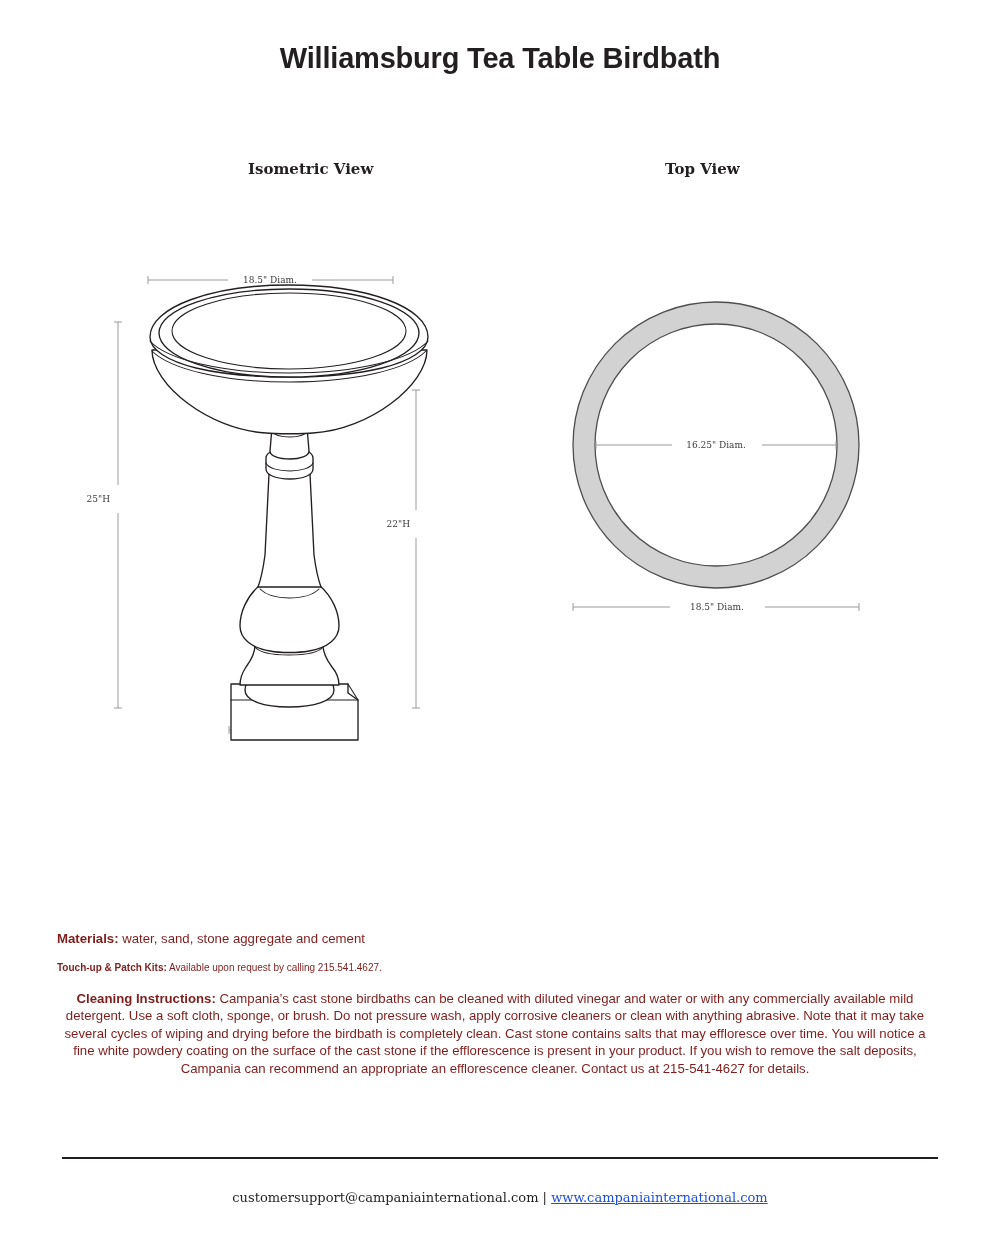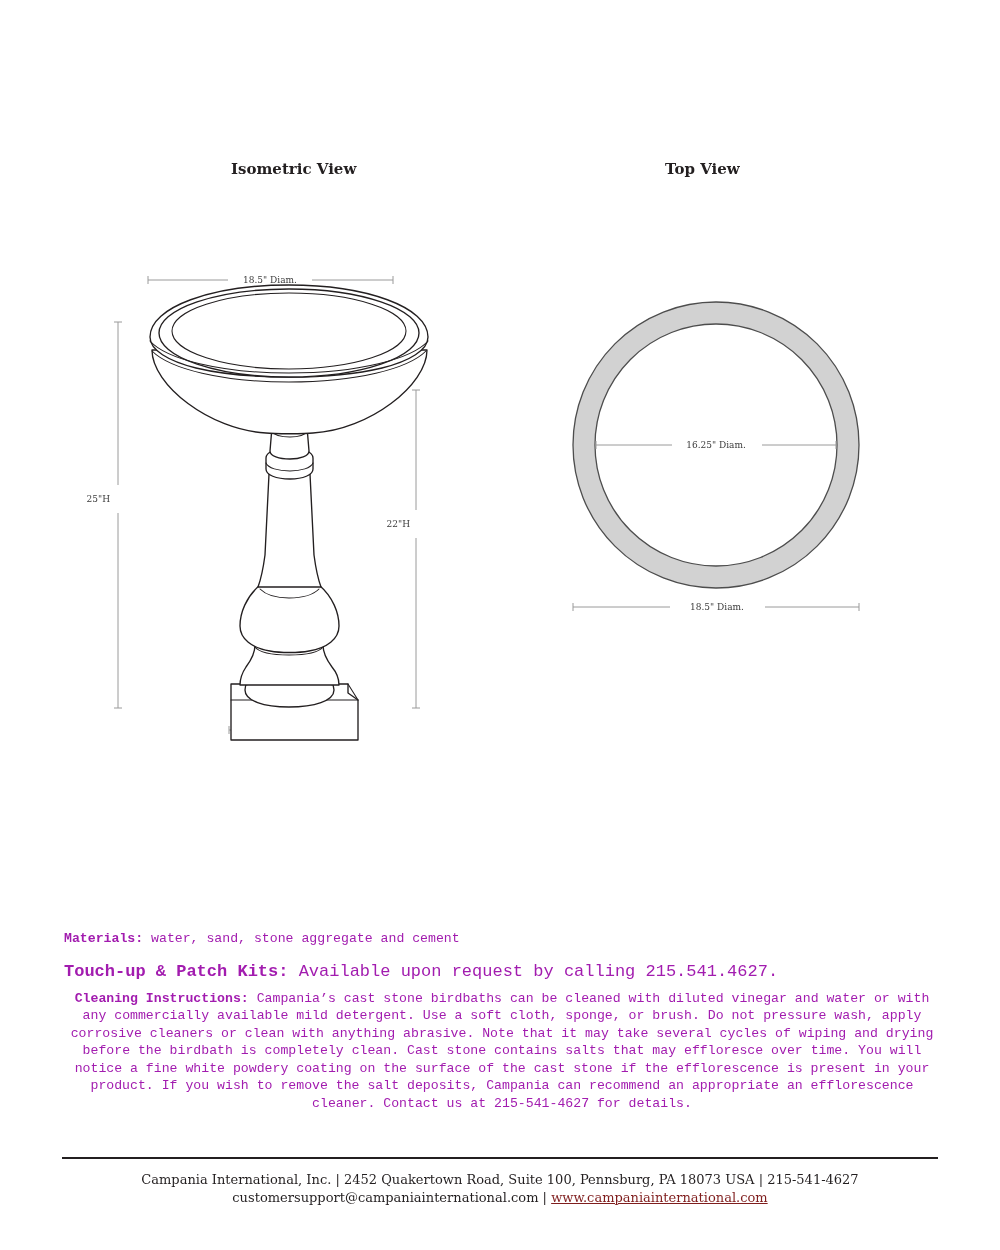--- a/index.html
+++ b/index.html
@@ -37,41 +37,41 @@
 
   
   .view-heading {
     position: absolute;
     font-family: "DejaVu Serif", "Liberation Serif", serif;
     font-weight: bold;
     font-size: 15px;
     color: #231f20;
     white-space: nowrap;
   }
-  #heading-iso { top: 160px; left: 231px; }
+  #heading-iso { top: 160px; left: 248px; }
   #heading-top { top: 160px; left: 665px; }
 
   
   .drawing {
     position: absolute;
     display: block;
   }
   #iso-drawing { top: 255px; left: 60px; width: 420px; height: 500px; }
   #top-drawing { top: 255px; left: 520px; width: 420px; height: 400px; }
 
   
   .body-block {
     position: absolute;
-    left: 64px;
+    left: 57px;
     width: 876px;
-    font-family: Liberation Mono, monospace;
-    color: #a21caf;
+    font-family: Liberation Sans, sans-serif;
+    color: #7f1d1d;
   }
   #materials-line { top: 931px; font-size: 13.2px; }
-  #touchup-line   { top: 962px; font-size: 17px; }
+  #touchup-line   { top: 962px; font-size: 10px; }
   #cleaning-block { top: 990px; font-size: 13.2px; line-height: 1.32; text-align: center; }
   .lbl { font-weight: bold; }
 
   
   .footer-rule {
     position: absolute;
     left: 62px;
     top: 1157px;
     width: 876px;
     height: 2px;
@@ -83,21 +83,21 @@
     width: 1000px;
     text-align: center;
     font-family: "DejaVu Serif", "Liberation Serif", serif;
     font-size: 13px;
     color: #231f20;
     line-height: 1.5;
   }
   #footer-line1 { top: 1170px; }
   #footer-line2 { top: 1188px; }
   .footer-link {
-    color: #7f1d1d;
+    color: #1d4ed8;
     text-decoration: underline;
   }
 
   
   svg text {
     font-family: "DejaVu Serif", "Liberation Serif", serif;
     font-size: 9px;
     fill: #3b3b3b;
   }
   .dimline {
@@ -131,20 +131,21 @@
     fill: #ffffff;
     stroke: #4d4d4d;
     stroke-width: 1.3;
   }
 </style>
 </head>
 <body>
 
 <div class="page">
 
+  <div class="doc-title">Williamsburg Tea Table Birdbath</div>
 
   <div class="view-heading" id="heading-iso">Isometric View</div>
 
   <div class="view-heading" id="heading-top">Top View</div>
 
   <svg class="drawing" id="iso-drawing" viewBox="0 0 420 500">
 
     <g>
       <line class="dimline" x1="88" y1="25" x2="168" y2="25"></line>
       <line class="dimline" x1="252" y1="25" x2="333" y2="25"></line>
@@ -304,19 +305,18 @@
   <div class="body-block" id="touchup-line">
     <span class="lbl">Touch-up &amp; Patch Kits:</span><span> Available upon request by calling 215.541.4627.</span>
   </div>
 
   <div class="body-block" id="cleaning-block">
     <span class="lbl">Cleaning Instructions:</span><span> Campania’s cast stone birdbaths can be cleaned with diluted vinegar and water or with any commercially available mild detergent. Use a soft cloth, sponge, or brush. Do not pressure wash, apply corrosive cleaners or clean with anything abrasive. Note that it may take several cycles of wiping and drying before the birdbath is completely clean. Cast stone contains salts that may effloresce over time. You will notice a fine white powdery coating on the surface of the cast stone if the efflorescence is present in your product. If you wish to remove the salt deposits, Campania can recommend an appropriate an efflorescence cleaner. Contact us at 215-541-4627 for details.</span>
   </div>
 
   <div class="footer-rule"></div>
 
-  <div class="footer-text" id="footer-line1">Campania International, Inc. | 2452 Quakertown Road, Suite 100, Pennsburg, PA 18073 USA | 215-541-4627</div>
 
   <div class="footer-text" id="footer-line2">
     <span>customersupport@campaniainternational.com</span><span> | </span><a class="footer-link" href="#">www.campaniainternational.com</a>
   </div>
 
 </div>
 
 </body></html>

